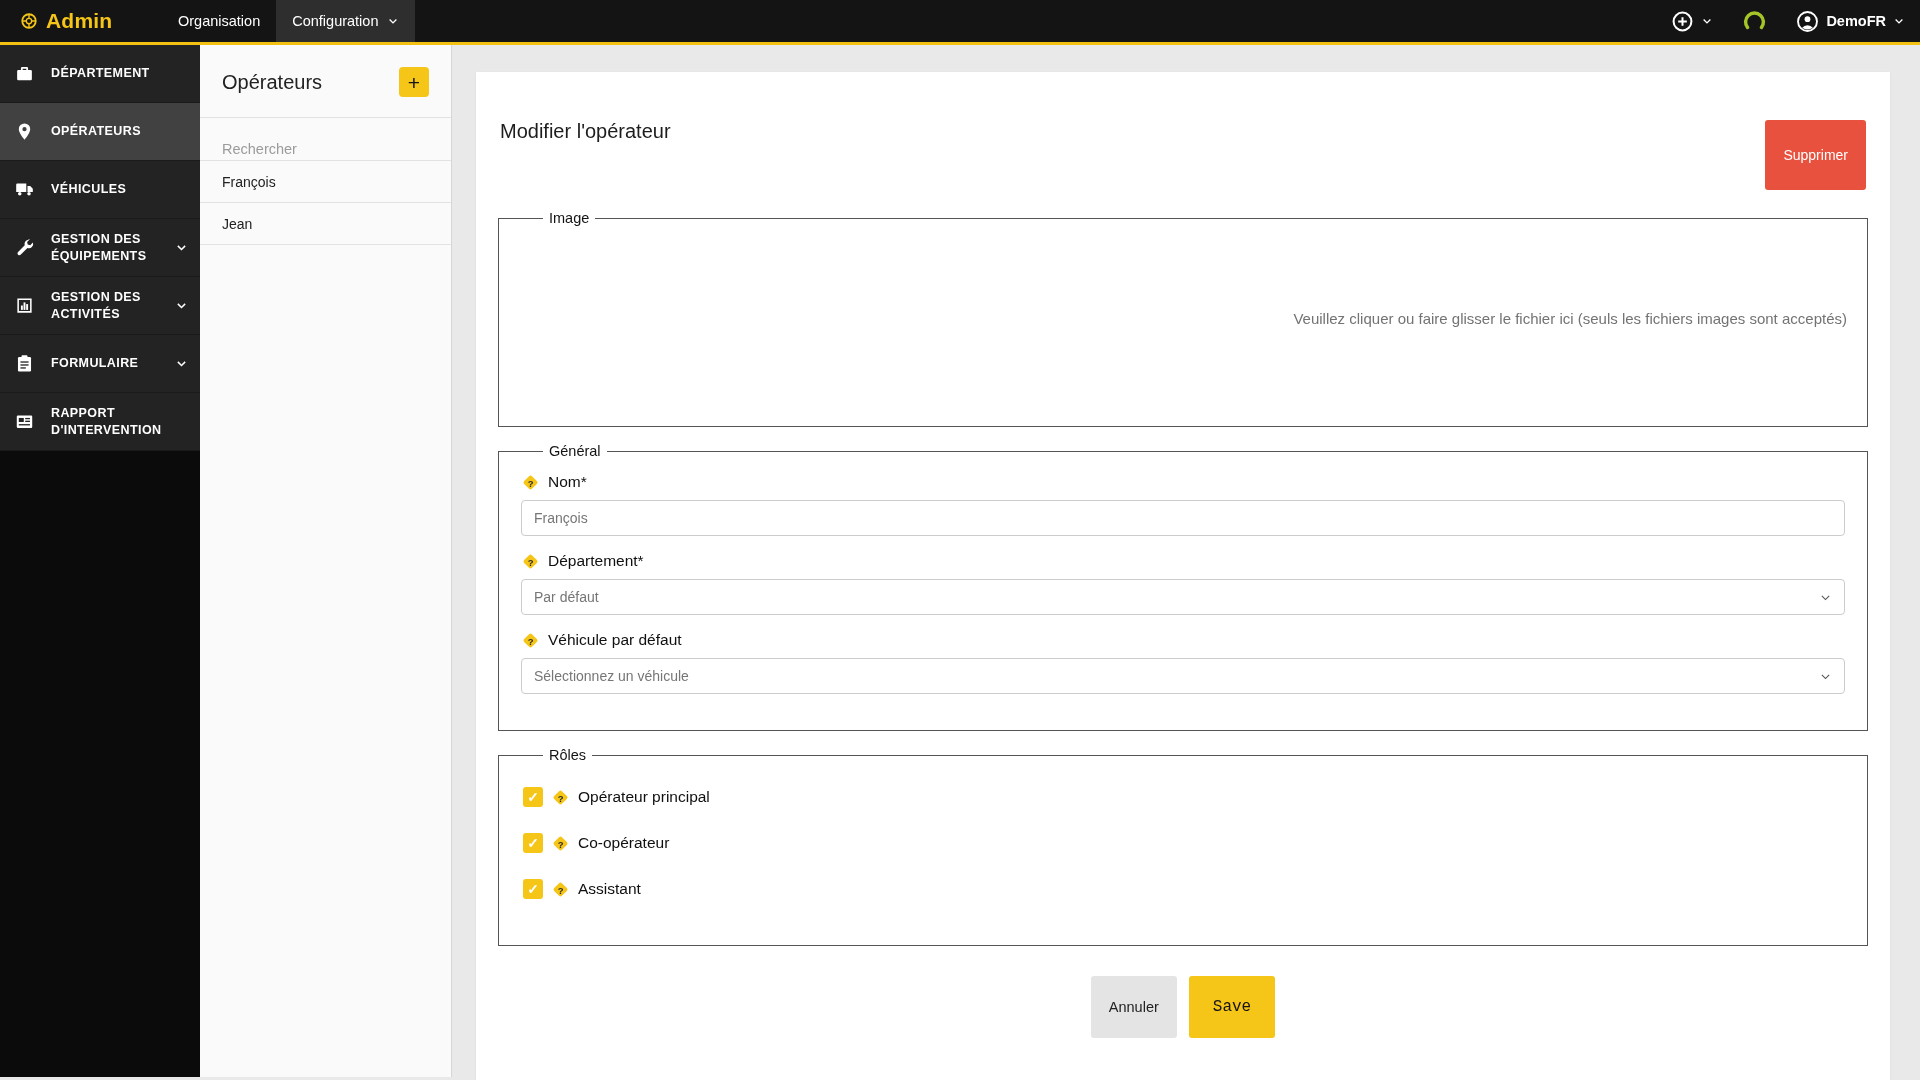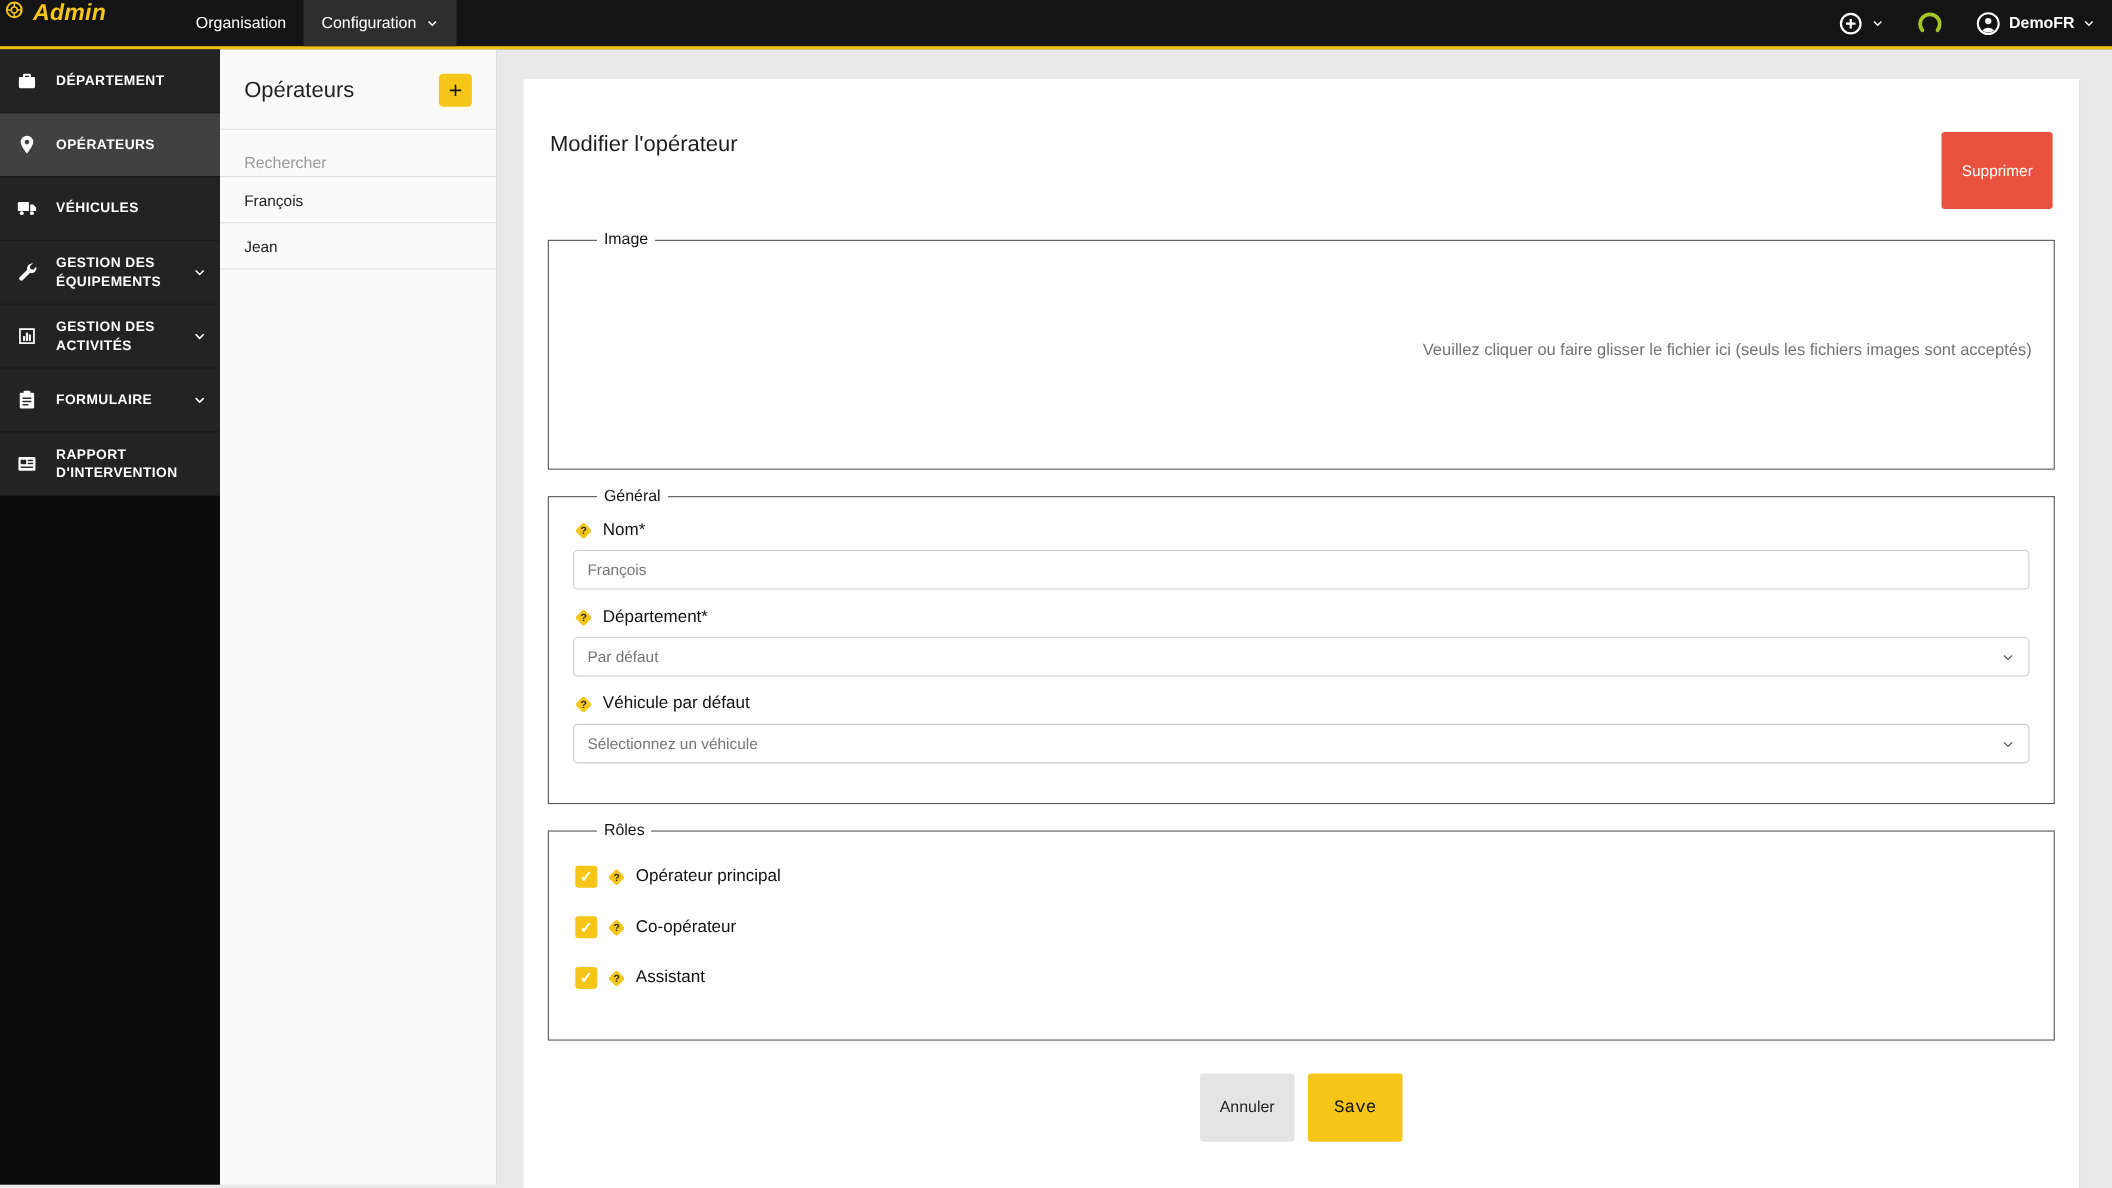--- a/index.html
+++ b/index.html
@@ -2,21 +2,21 @@
 <html><head>
 <meta charset="utf-8">
 <style>
   * { margin:0; padding:0; box-sizing:border-box; }
   html,body { width:1920px; height:1080px; overflow:hidden; background:#e9e9e9;
     font-family:"Liberation Sans", sans-serif; }
 
   
   .topbar { height:45px; background:#141414; border-bottom:3px solid #f2c114;
     display:flex; align-items:stretch; }
-  .logo { display:flex; gap:8px; padding:0 4px; width:162px; cursor:pointer;font-style:italic; }
+  .logo { display:flex; align-items:center; gap:8px; padding:0 20px; width:162px; cursor:pointer; }
   .logo-text { color:#f5c518; font-size:21px; font-weight:600; letter-spacing:.2px; }
   .logo-icon svg { width:18px; height:18px; display:block; }
   .top-menu-item { display:flex; align-items:center; padding:0 16px; color:#fff;
     font-size:14.5px; gap:9px; cursor:pointer; }
   .top-menu-item.active { background:#2e2e2e; }
   .chev svg { width:12px; height:12px; display:block; }
   .topbar-right { margin-left:auto; display:flex; align-items:flex-end; }
   .tb-group { display:flex; align-items:center; gap:7px; padding:0 15px; color:#fff;
     height:100%; cursor:pointer; }
   .tb-group svg.big { width:23px; height:23px; display:block; }

